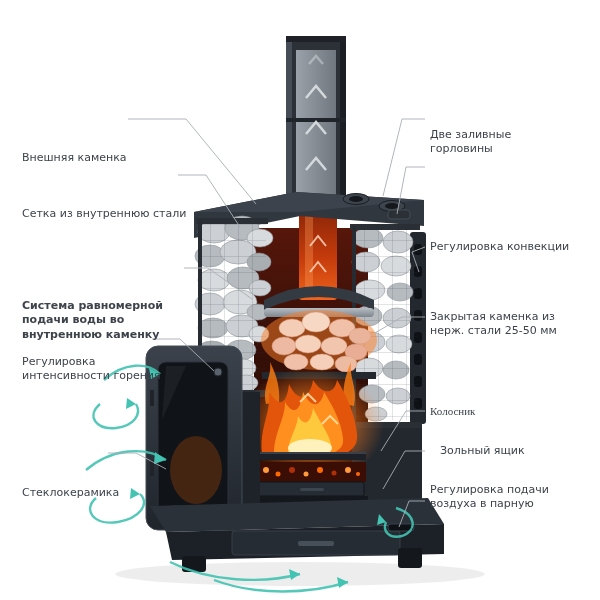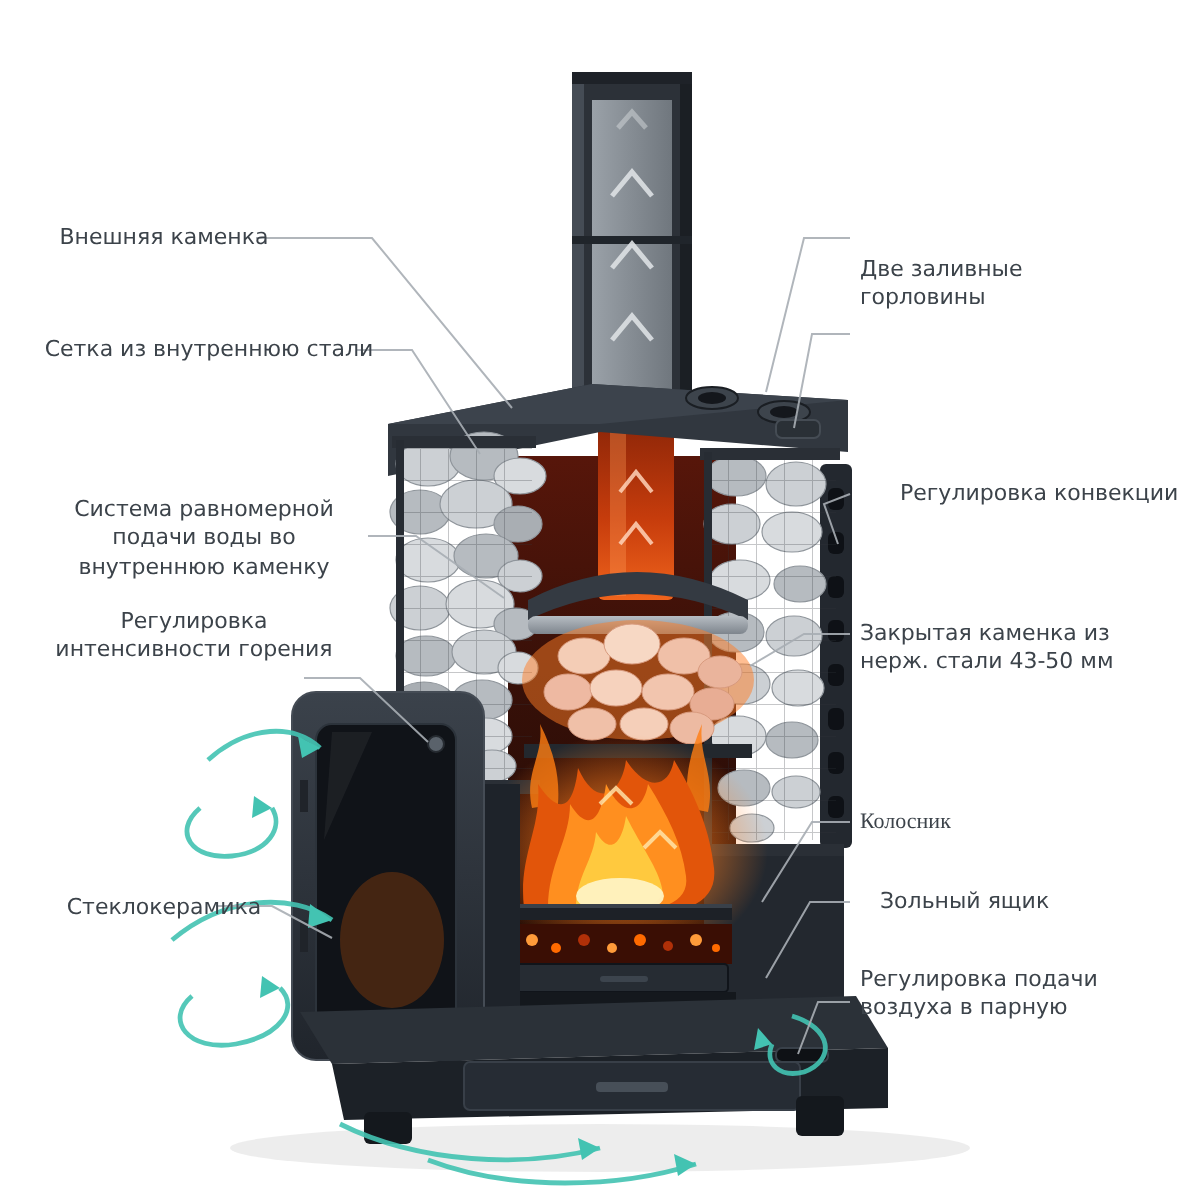--- a/index.html
+++ b/index.html
@@ -1,20 +1,20 @@
 <!DOCTYPE html>
 <html><head>
 <meta charset="utf-8">
 <style>
   html,body{margin:0;padding:0;background:#ffffff;}
   .stage{position:relative;width:600px;height:600px;background:#ffffff;overflow:hidden;
          font-family:"DejaVu Sans","Liberation Sans",sans-serif;}
   .illustration{position:absolute;left:0;top:0;width:600px;height:600px;}
   .label{position:absolute;font-size:11px;line-height:1.3;color:#3c434a;}
-  .label.left{text-align:center;}
+  .label.left{text-align:left;margin-top:39px;}
   .label.right{text-align:left;}
 </style>
 </head>
 <body>
 
 <div class="stage">
 
   <svg class="illustration" viewBox="0 0 600 600" xmlns="http://www.w3.org/2000/svg">
     <defs>
       <linearGradient id="gPipeIn" x1="0" y1="0" x2="1" y2="0">
@@ -264,38 +264,38 @@
       <polyline points="425,501 409,501 399,527"></polyline>
     </g>
   </svg>
 
   <div class="label left" style="left:22px;top:112px;width:120px;">
     <span>Внешняя каменка</span>
   </div>
   <div class="label left" style="left:22px;top:168px;width:165px;">
     <span>Сетка из внутреннюю стали</span>
   </div>
-  <div class="label left" style="left:22px;top:248px;width:160px;">
+  <div class="label left" style="left:22px;top:260px;width:160px;font-weight:bold;">
     <span>Система равномерной подачи воды во внутреннюю каменку</span>
   </div>
-  <div class="label left" style="left:22px;top:304px;width:150px;">
+  <div class="label left" style="left:22px;top:316px;width:150px;">
     <span>Регулировка интенсивности горения</span>
   </div>
   <div class="label left" style="left:22px;top:447px;width:120px;">
     <span>Стеклокерамика</span>
   </div>
 
   <div class="label right" style="left:430px;top:128px;width:145px;">
     <span>Две заливные горловины</span>
   </div>
-  <div class="label right" style="left:450px;top:240px;width:145px;">
+  <div class="label right" style="left:430px;top:240px;width:145px;">
     <span>Регулировка конвекции</span>
   </div>
   <div class="label right" style="left:430px;top:310px;width:145px;">
-    <span>Закрытая каменка из нерж. стали 43-50 мм</span>
+    <span>Закрытая каменка из нерж. стали 25-50 мм</span>
   </div>
   <div class="label right" style="left:430px;top:404px;width:120px;font-family:Liberation Serif, serif;">
     <span>Колосник</span>
   </div>
   <div class="label right" style="left:440px;top:444px;width:120px;">
     <span>Зольный ящик</span>
   </div>
   <div class="label right" style="left:430px;top:483px;width:150px;">
     <span>Регулировка подачи воздуха в парную</span>
   </div>

